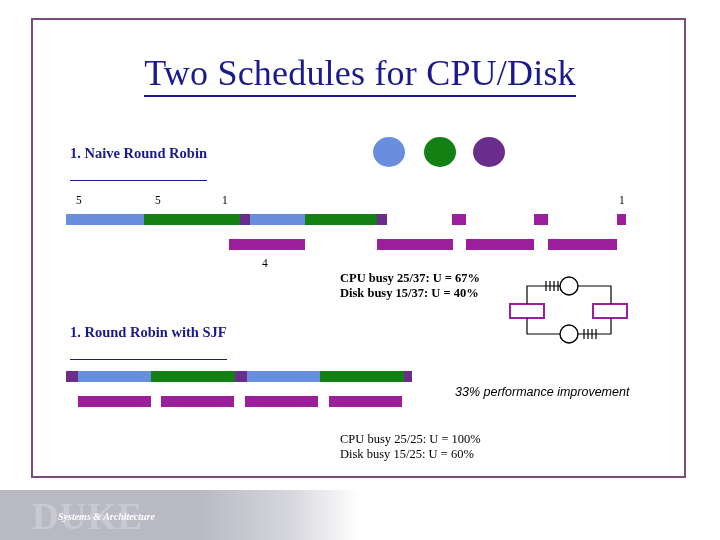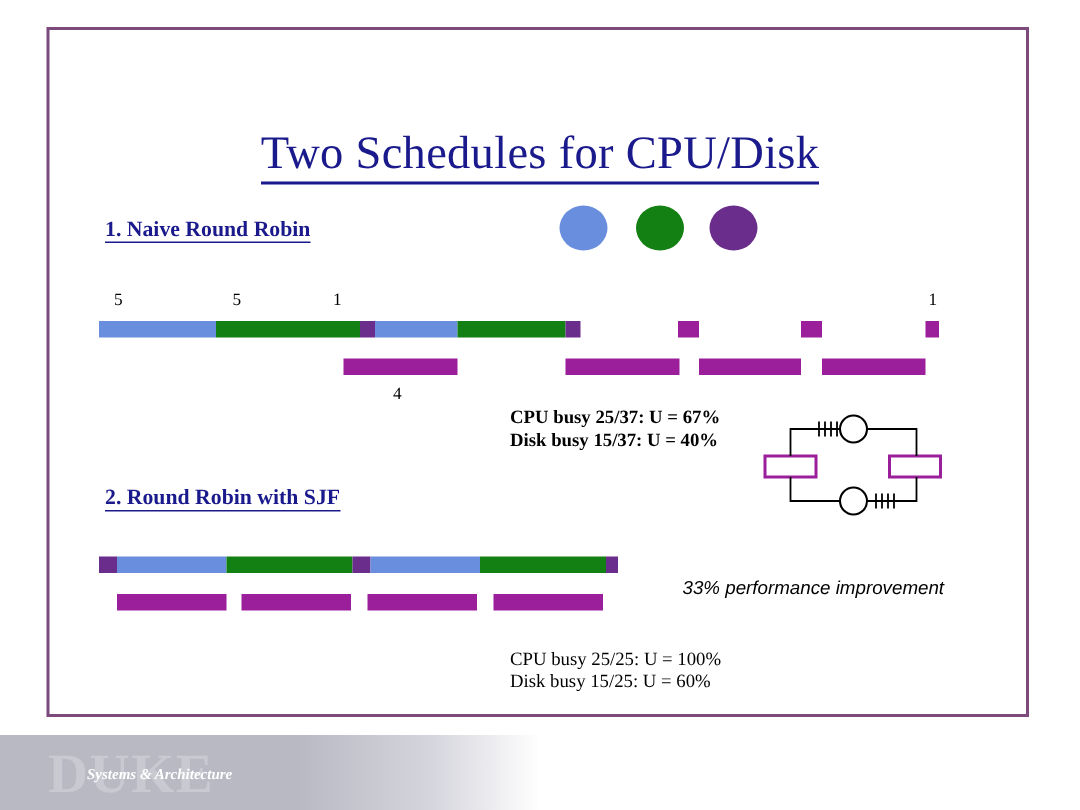--- a/index.html
+++ b/index.html
@@ -28,39 +28,38 @@
     border: 2px solid #7d4a7d;
     box-sizing: border-box;
   }
   .title {
     position: absolute;
     left: 0;
     top: 52px;
     width: 720px;
     text-align: center;
     font-family: "Liberation Serif", serif;
-    font-size: 31px;
+    font-size: 36px;
     color: #1a1a8c;
     letter-spacing: 0.2px;
-    margin-top: 32px;
   }
   .title span {
     border-bottom: 2px solid #1a1a8c;
     padding-bottom: 2px;
   }
   .heading {
     position: absolute;
     font-family: "Liberation Serif", serif;
     font-size: 14.5px;
     font-weight: bold;
     color: #1a1a8c;
   }
   .heading span {
     border-bottom: 1.5px solid #1a1a8c;
-    padding-bottom: 0;
+    padding-bottom: 19px;
   }
   #h1 { left: 70px; top: 145px; }
   #h2 { left: 70px; top: 324px; }
 
   .circles {
     position: absolute;
     left: 373px;
     top: 137px;
     width: 140px;
     height: 30px;
@@ -206,21 +205,21 @@
         <line x1="53" y1="9" x2="53" y2="19"></line>
         <line x1="79" y1="57" x2="79" y2="67"></line>
         <line x1="83" y1="57" x2="83" y2="67"></line>
         <line x1="87" y1="57" x2="87" y2="67"></line>
         <line x1="91" y1="57" x2="91" y2="67"></line>
       </g>
     </svg>
   </div>
 
   <div class="heading" id="h2">
-    <span>2. Round Robin with SJF</span>
+    <span>1. Round Robin with SJF</span>
   </div>
 
   <div class="bar purple" style="left:66px;  top:371px; width:12px;"></div>
   <div class="bar blue" style="left:78px;  top:371px; width:73px;"></div>
   <div class="bar green" style="left:151px; top:371px; width:84px;"></div>
   <div class="bar purple" style="left:235px; top:371px; width:12px;"></div>
   <div class="bar blue" style="left:247px; top:371px; width:73px;"></div>
   <div class="bar green" style="left:320px; top:371px; width:84px;"></div>
   <div class="bar purple" style="left:404px; top:371px; width:8px;"></div>
 

